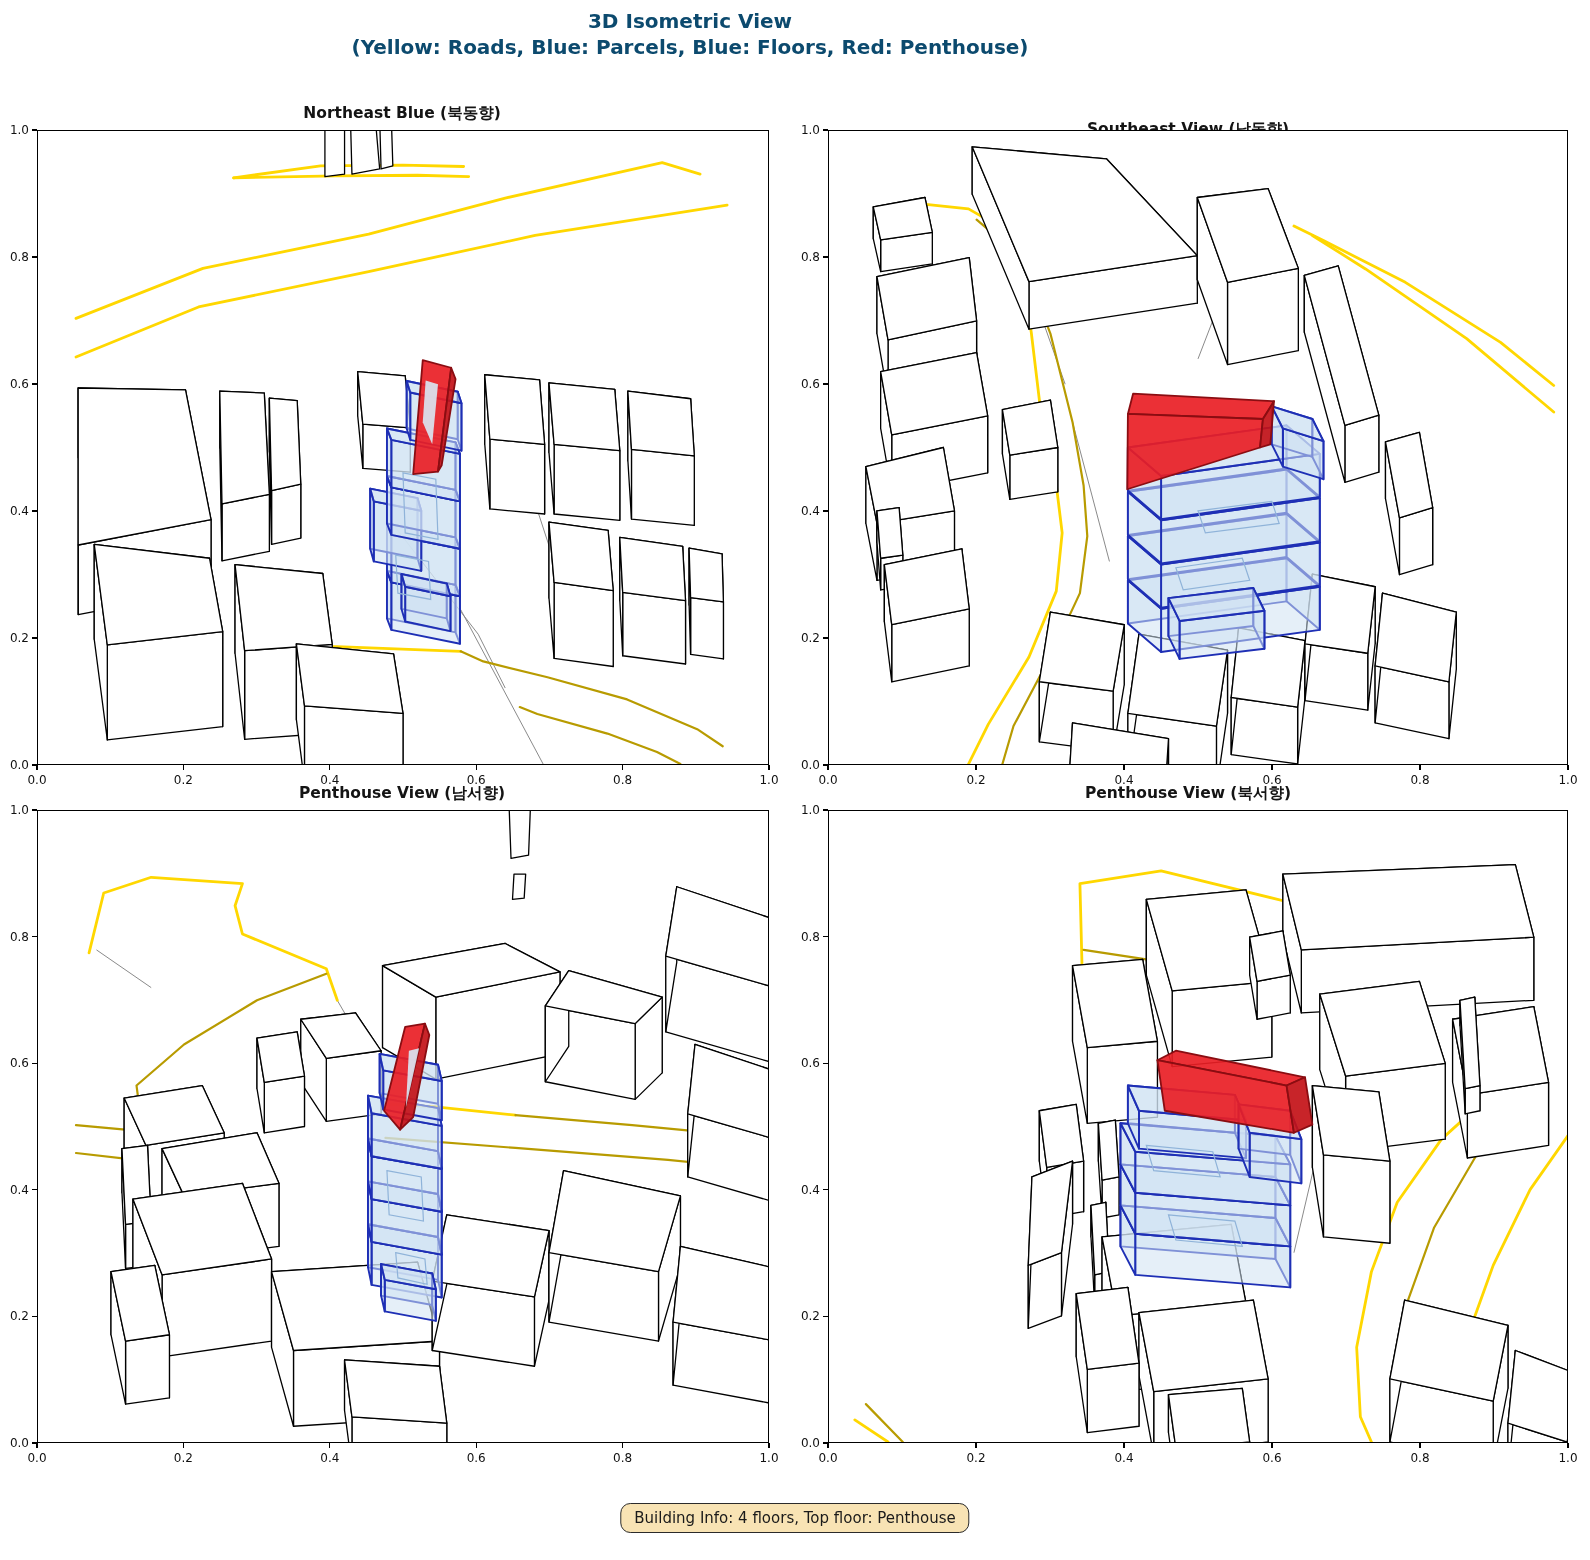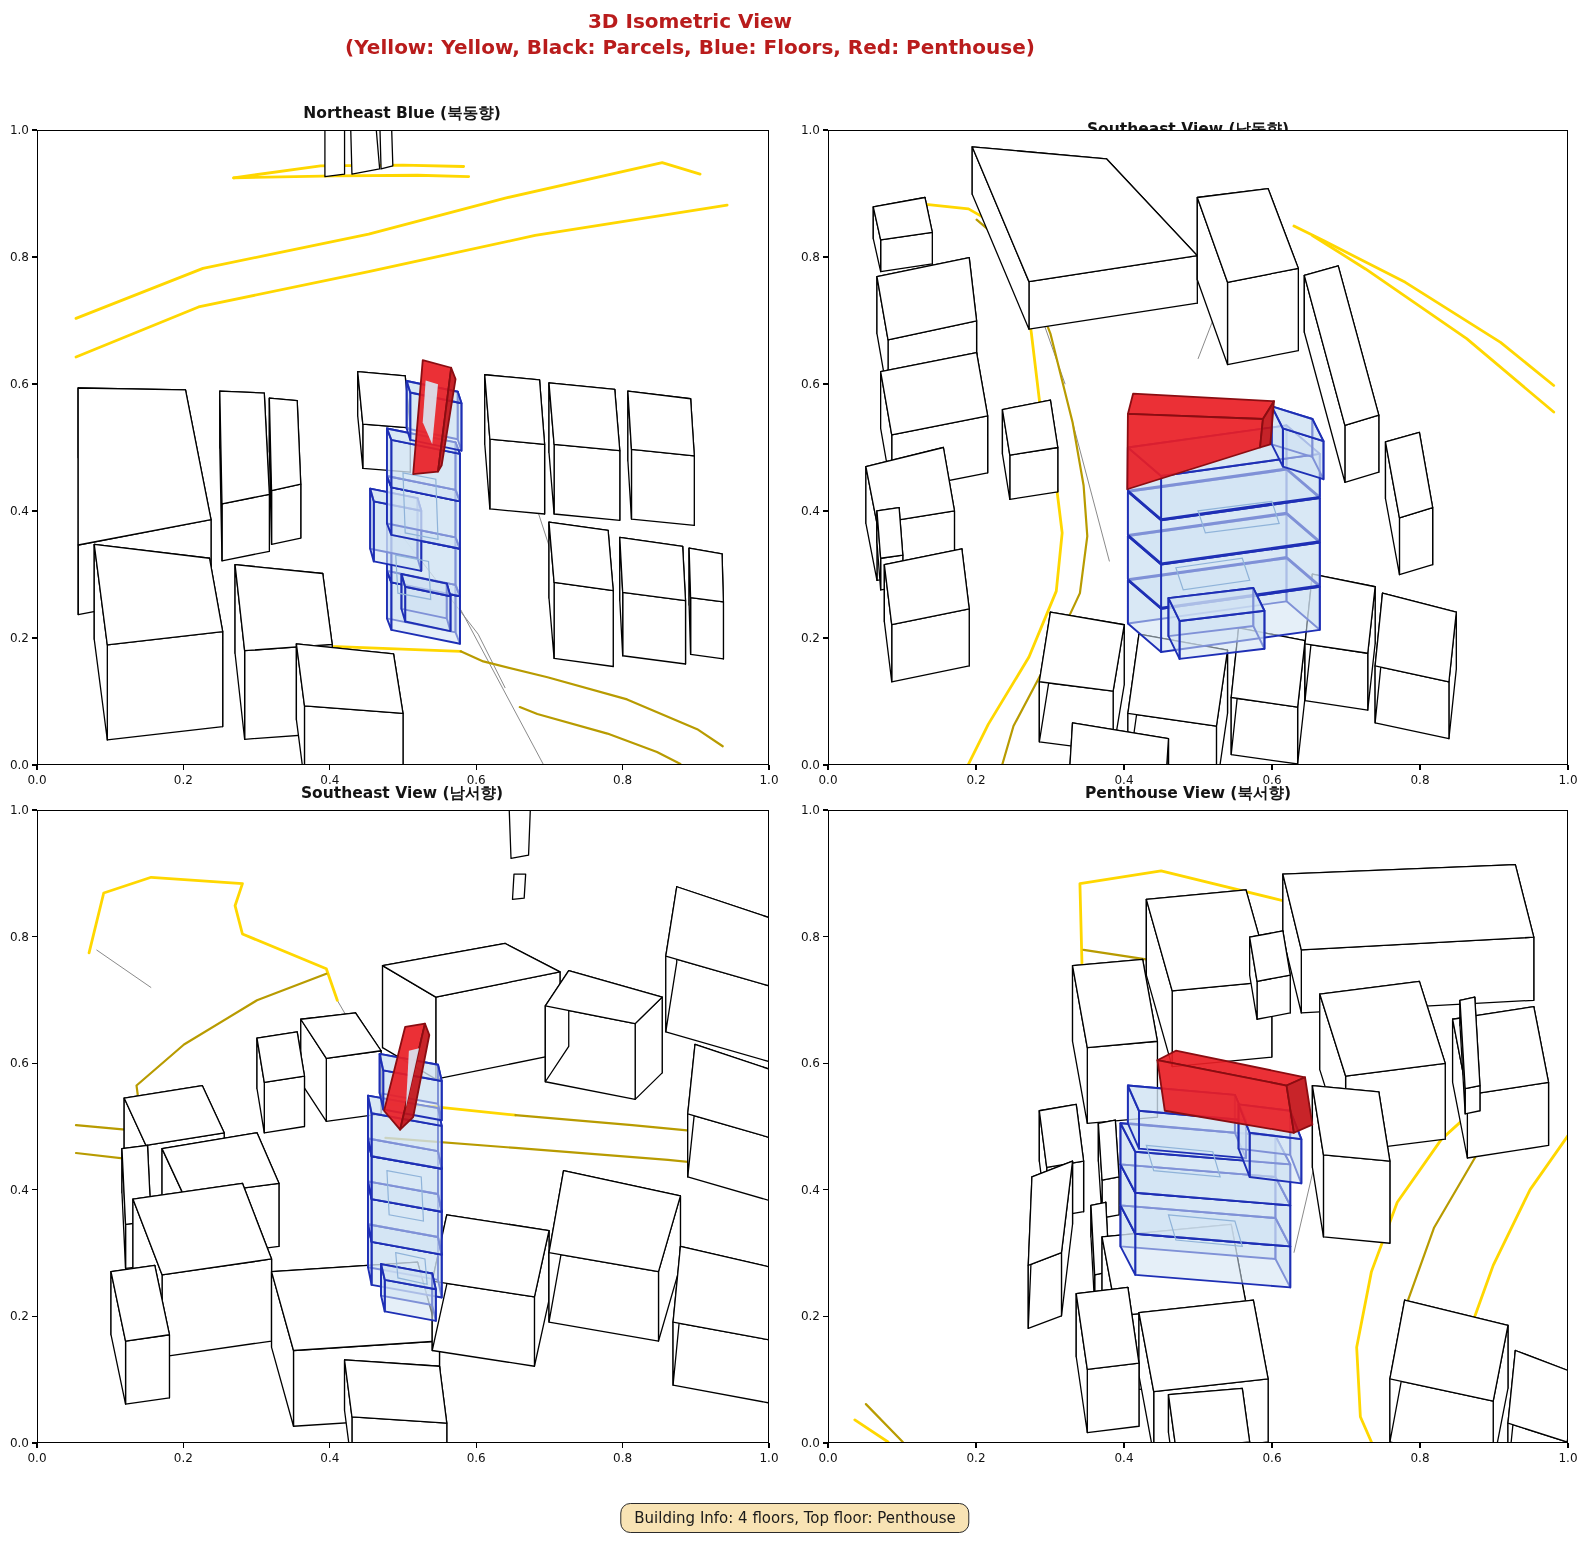--- a/index.html
+++ b/index.html
@@ -1,41 +1,41 @@
 <!DOCTYPE html>
 <html><head>
 <meta charset="utf-8">
 <style>
   html,body{margin:0;padding:0;background:#ffffff;}
   body{width:1590px;height:1560px;position:relative;font-family:"DejaVu Sans","Liberation Sans",sans-serif;color:#111;}
-  .fig-title{position:absolute;left:0;width:1380px;text-align:center;font-weight:bold;font-size:20px;line-height:26px;color:#b91c1c;}
+  .fig-title{position:absolute;left:0;width:1380px;text-align:center;font-weight:bold;font-size:20px;line-height:26px;color:#0c4a6e;}
   #title-line1{top:8px;}
   #title-line2{top:34px;}
   .panel{position:absolute;border:1.5px solid #000;box-sizing:border-box;background:#fff;}
   .panel svg{display:block;width:100%;height:100%;}
   .panel-title{position:absolute;font-weight:bold;font-size:15.5px;color:#141414;text-align:center;width:740px;}
   .tick-label{position:absolute;font-size:12px;color:#111;}
   .tick-label.x{transform:translateX(-50%);}
   .tick-label.y{transform:translateY(-50%);text-align:right;width:30px;}
   .tick-mark{position:absolute;background:#000;}
   .tick-mark.x{width:1.4px;height:5px;}
   .tick-mark.y{width:5px;height:1.4px;}
   #building-info{position:absolute;left:795px;top:1503px;transform:translateX(-50%);
     background:#f8e3b4;border:1.3px solid #2b2b2b;border-radius:10px;padding:5px 13px;
     font-size:15px;color:#1a1a1a;white-space:nowrap;}
 </style>
 </head>
 <body>
 
 <div class="fig-title" id="title-line1">3D Isometric View</div>
-<div class="fig-title" id="title-line2">(Yellow: Yellow, Black: Parcels, Blue: Floors, Red: Penthouse)</div>
+<div class="fig-title" id="title-line2">(Yellow: Roads, Blue: Parcels, Blue: Floors, Red: Penthouse)</div>
 
 <div class="panel-title" style="left:32px;top:103px;">Northeast Blue (북동향)</div>
 <div class="panel-title" style="left:818px;top:119px;">Southeast View (남동향)</div>
-<div class="panel-title" style="left:32px;top:783px;">Southeast View (남서향)</div>
+<div class="panel-title" style="left:32px;top:783px;">Penthouse View (남서향)</div>
 <div class="panel-title" style="left:818px;top:783px;">Penthouse View (북서향)</div>
 
 <div class="panel" id="panel-0" style="left:37px;top:130px;width:732px;height:635px;">
     <svg viewBox="0 0 732 635" preserveAspectRatio="none">
       <path d="M358.7 398.1 L441.4 504.8 L468.5 558.8" fill="none" stroke="#8a8a8a" stroke-width="1"></path>
       <path d="M481.7 321.9 L521.9 445.1 L530.7 498.5" fill="none" stroke="#8a8a8a" stroke-width="1"></path>
       <path d="M423.8 480.1 L506.5 635.0" fill="none" stroke="#8a8a8a" stroke-width="1"></path>
       <path d="M196.2 47.0 L283.3 34.9 L366.0 34.3 L426.8 35.6" fill="none" stroke="#FFD700" stroke-width="2.8" stroke-linejoin="round" stroke-linecap="round"></path>
       <path d="M196.2 47.0 L298.7 45.1 L380.6 44.4 L431.9 45.7" fill="none" stroke="#FFD700" stroke-width="2.8" stroke-linejoin="round" stroke-linecap="round"></path>
       <path d="M38.1 188.0 L165.4 137.8 L331.6 103.5 L468.5 67.3 L625.9 31.8 L663.9 43.2" fill="none" stroke="#FFD700" stroke-width="2.8" stroke-linejoin="round" stroke-linecap="round"></path>

